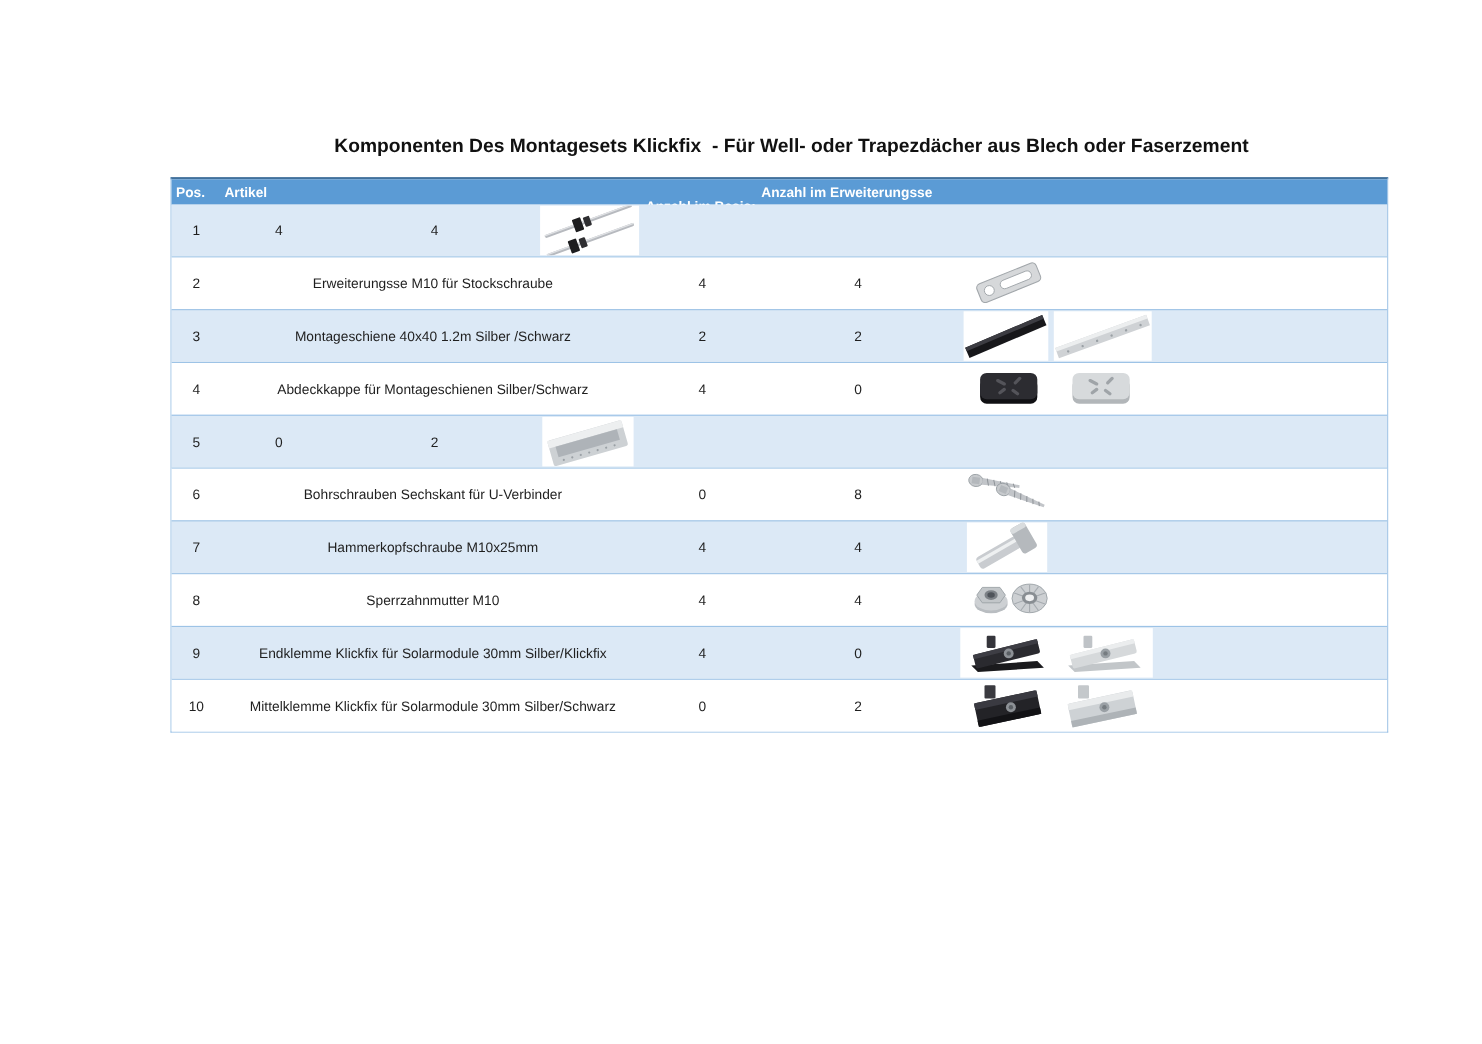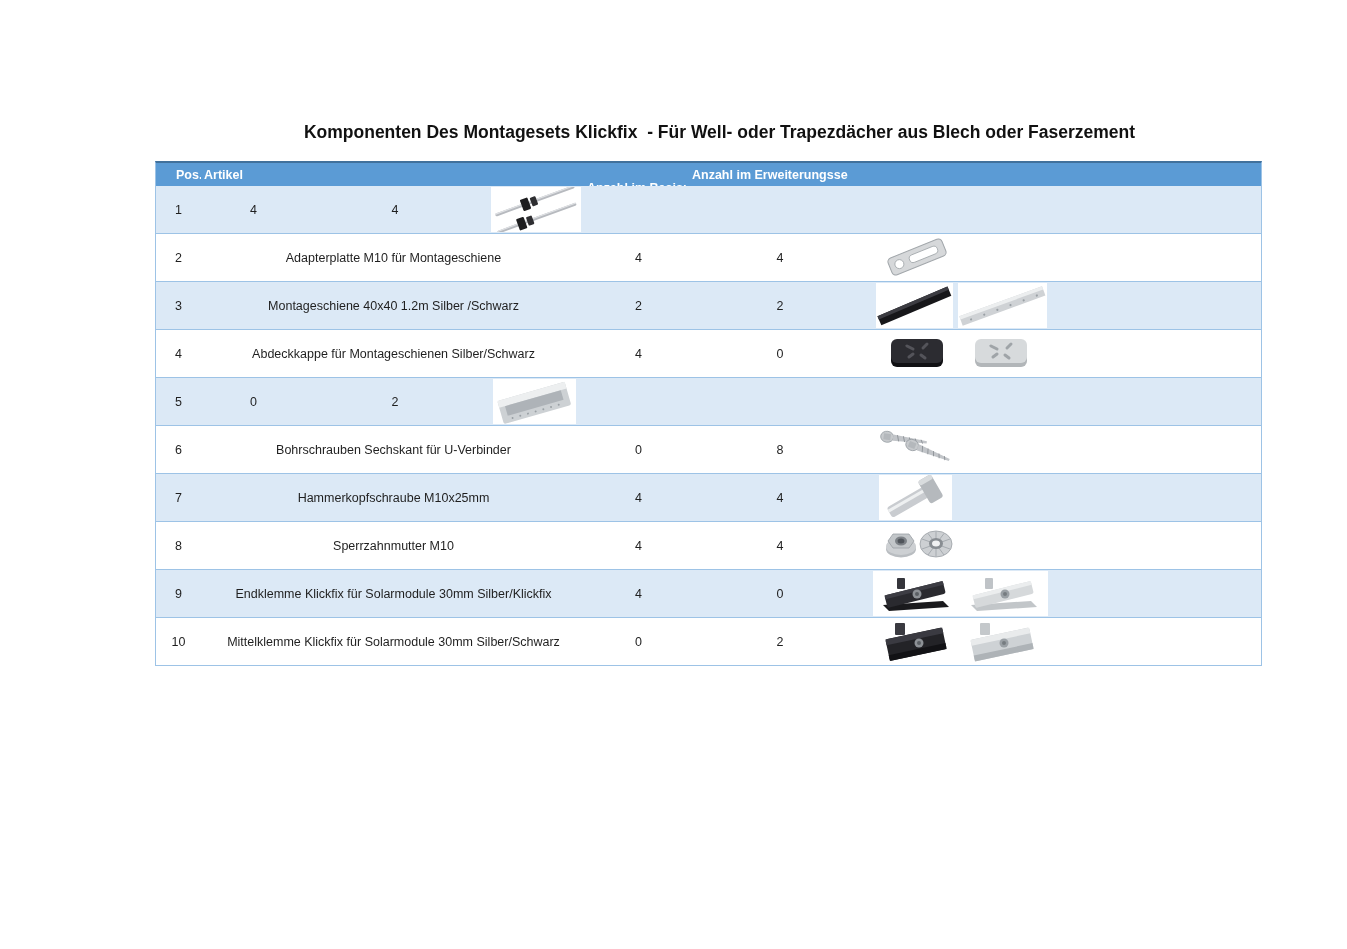--- a/index.html
+++ b/index.html
@@ -6,21 +6,21 @@
   body{width:1347px;height:949px;position:relative;overflow:hidden;
        font-family:"Liberation Sans",sans-serif;color:#1f1f1f;}
   .title{position:absolute;top:122px;left:166px;width:1107px;text-align:center;
          font-size:17.5px;font-weight:bold;color:#111;white-space:pre;}
   .table{position:absolute;top:161px;left:155px;width:1107px;
          border-left:1px solid #9DC3E6;border-right:1px solid #9DC3E6;border-bottom:1px solid #9DC3E6;
          border-top:2px solid #41719C;box-sizing:border-box;}
   .thead{display:flex;height:23px;background:#5B9BD5;color:#ffffff;font-weight:bold;
          font-size:12.5px;align-items:center;}
   .th{white-space:nowrap;overflow:hidden;}
-  .th.pos{width:45px;padding-left:20px;box-sizing:border-box;}
+  .th.pos{width:45px;padding-left:4px;box-sizing:border-box;}
   .th.artikel{width:385px;padding-left:3px;box-sizing:border-box;}
   .th.qb{width:105px;padding-left:1px;box-sizing:border-box;margin-top:26px;}
   .th.qe{width:178px;padding-left:1px;box-sizing:border-box;}
   .th.bild{flex:1;padding-left:3px;box-sizing:border-box;}
   .row{display:flex;height:47px;font-size:12.5px;background:#ffffff;position:relative;}
   .row.band{background:#DCE9F6;}
   .row + .row{border-top:1px solid #9DC3E6;}
   .cell{display:flex;align-items:center;justify-content:center;box-sizing:border-box;}
   .cell.pos{width:45px;}
   .cell.artikel{width:385px;text-align:center;}
@@ -64,21 +64,21 @@
             <rect x="26" y="25.5" width="8" height="12" rx="1" fill="#1d1d1f"></rect>
             <rect x="36" y="27" width="6" height="9" rx="1" fill="#2e2e31"></rect>
           </g>
         </svg>
       </div>
     </div>
   </div>
 
   <div class="row">
     <div class="cell pos">2</div>
-    <div class="cell artikel">Adapterplatte M10 für Montageschiene</div>
+    <div class="cell artikel">Erweiterungsse M10 für Stockschraube</div>
     <div class="cell qb">4</div>
     <div class="cell qe">4</div>
     <div class="cell bild">
       <div class="imgfloat" style="left:16px;width:64px;height:44px;">
         <svg width="64" height="44" viewBox="0 0 64 44">
           <g transform="rotate(-22 32 22)">
             <rect x="3" y="13" width="58" height="18" rx="4" fill="#d6d8da" stroke="#a2a7ab" stroke-width="1"></rect>
             <rect x="24" y="18" width="30" height="8" rx="4" fill="#ffffff" stroke="#a2a7ab" stroke-width="0.8"></rect>
             <circle cx="13" cy="22" r="4.5" fill="#ffffff" stroke="#a2a7ab" stroke-width="0.8"></circle>
           </g>

